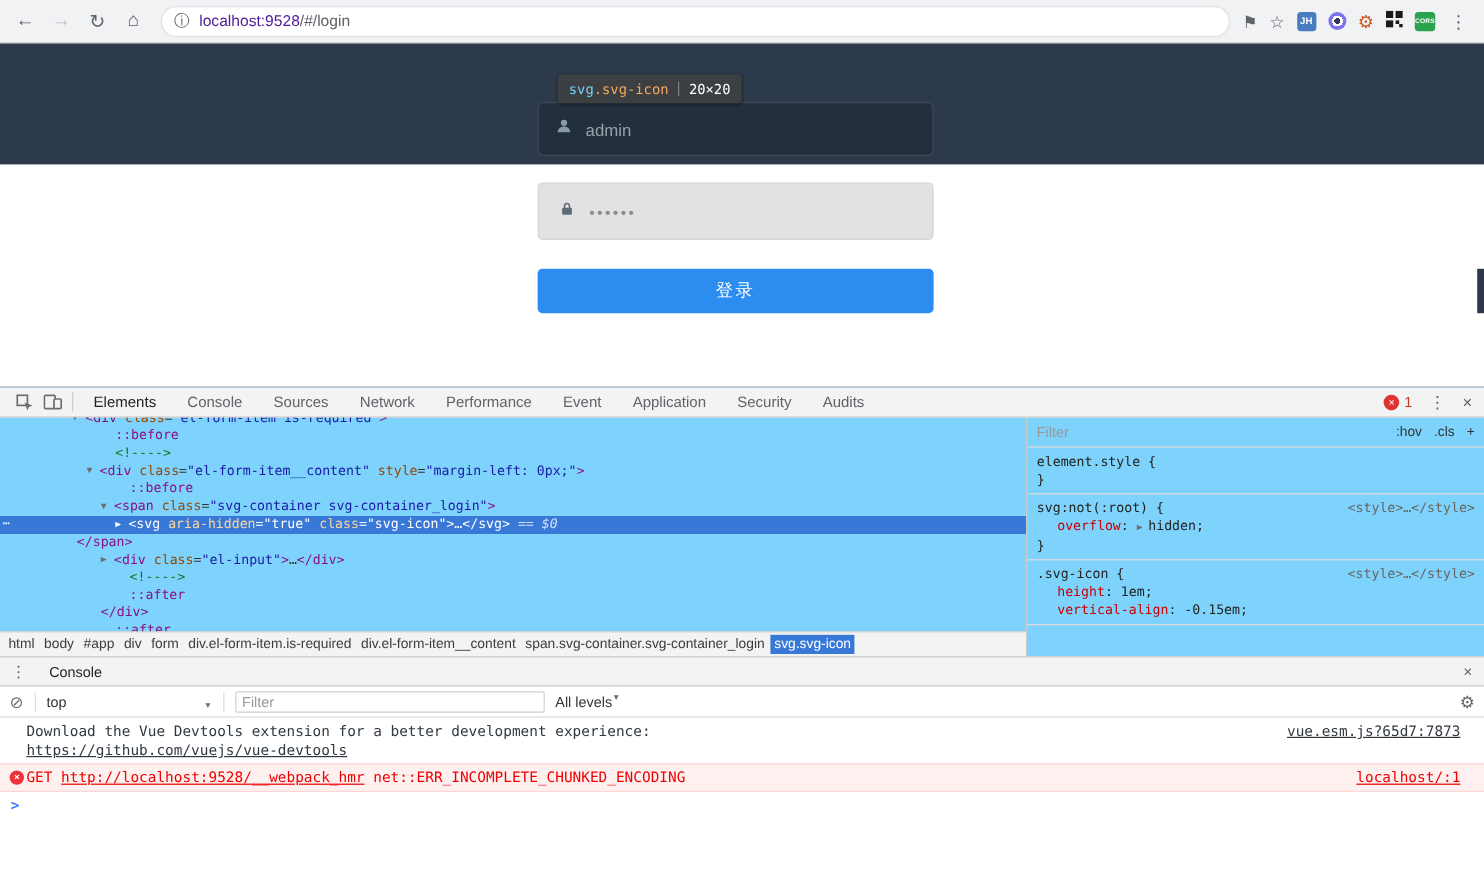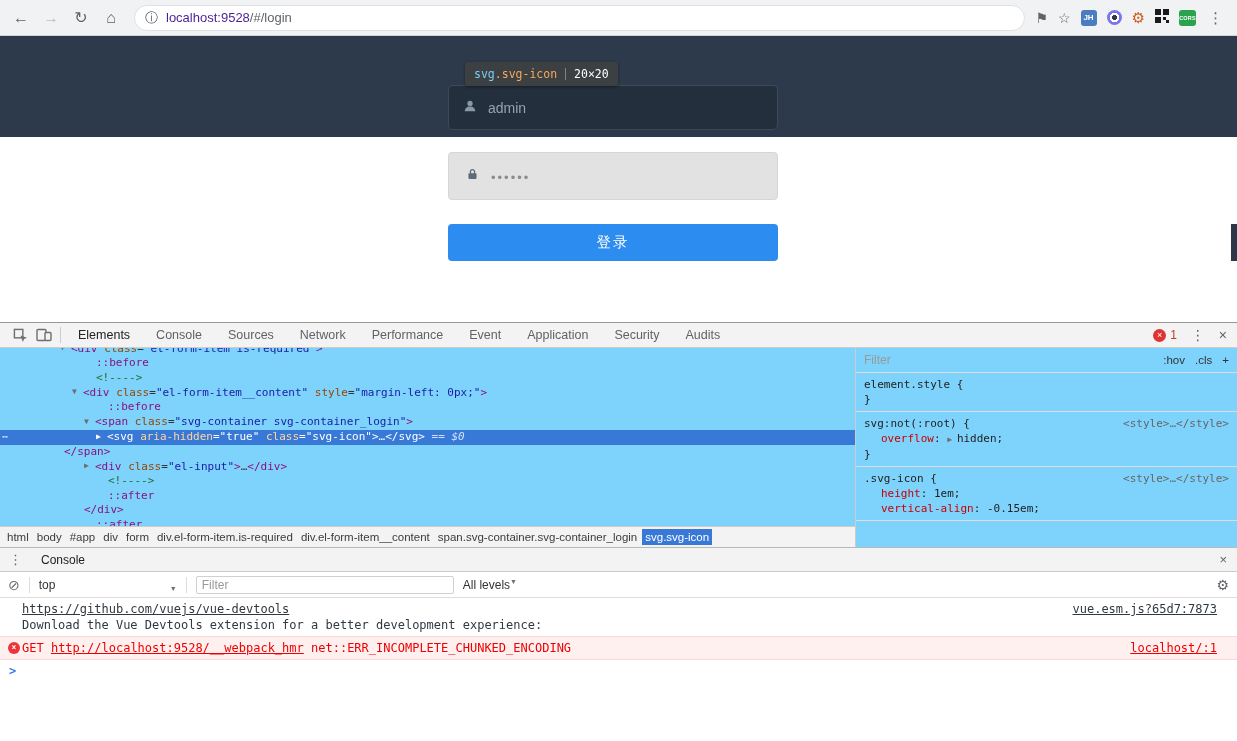--- a/index.html
+++ b/index.html
@@ -291,22 +291,22 @@
         <span>All levels</span>
         <span class="dd-arrow">▼</span>
       </span>
       <span class="gear">⚙</span>
     </div>
     <div id="con-msgs">
       <div id="msg-list">
           <div class="msg">
             <span class="icon-cell"></span>
             <div class="body">
+              <div class="mline"><span>Download the Vue Devtools extension for a better development experience:</span></div>
               <div class="mline"><span class="lnk">https://github.com/vuejs/vue-devtools</span></div>
-              <div class="mline"><span>Download the Vue Devtools extension for a better development experience:</span></div>
             </div>
             <span class="src">vue.esm.js?65d7:7873</span>
           </div>
           <div class="msg error">
             <span class="icon-cell">
               <span class="err-ic">×</span>
             </span>
             <div class="body">
               <div class="mline"><span>GET </span><span class="lnk">http://localhost:9528/__webpack_hmr</span><span> net::ERR_INCOMPLETE_CHUNKED_ENCODING</span></div>
             </div>

